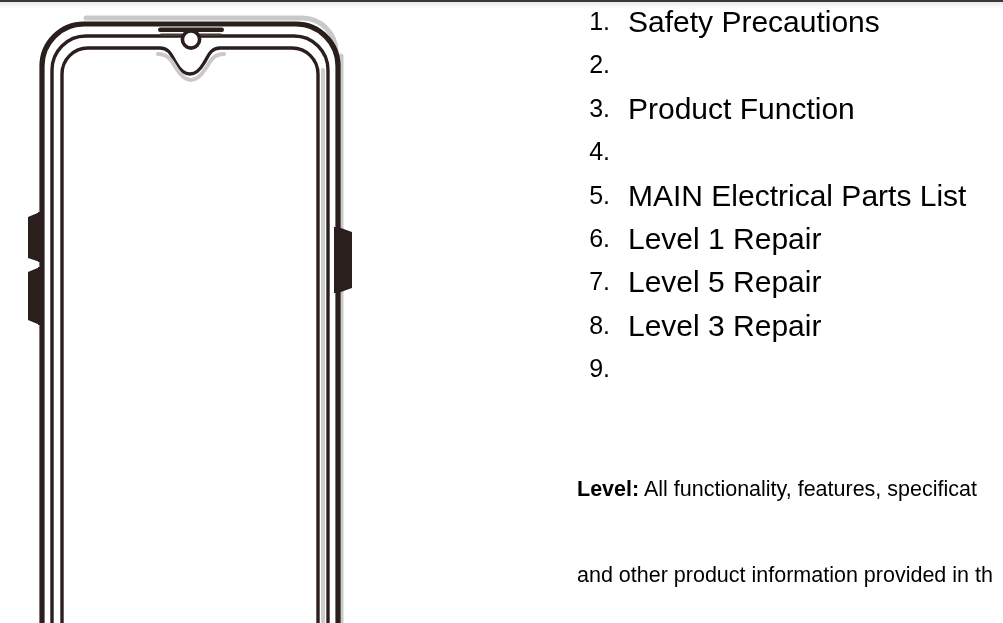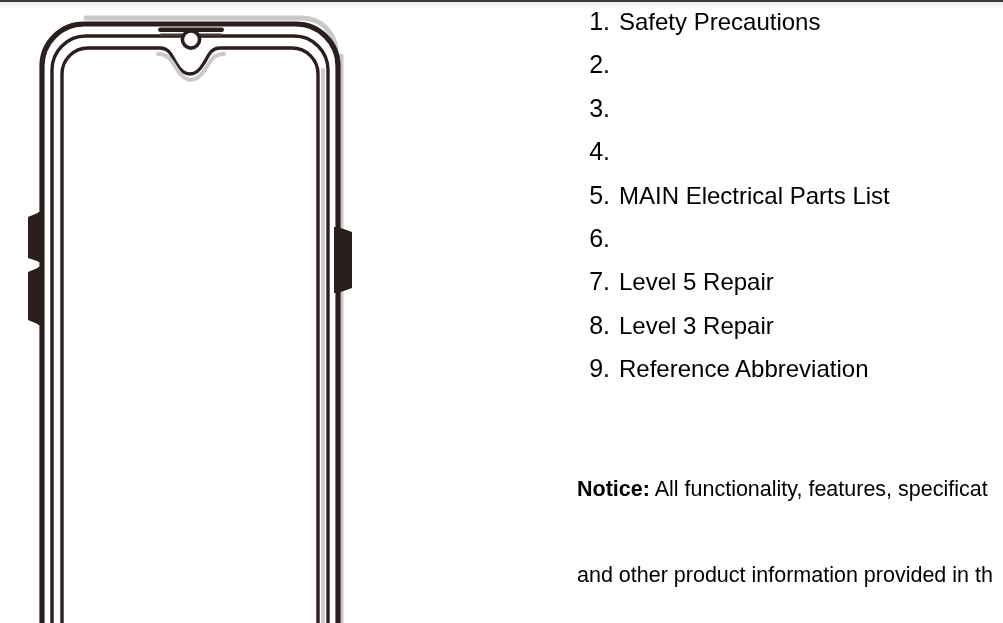--- a/index.html
+++ b/index.html
@@ -85,23 +85,23 @@
   .toc-num {
     position: absolute;
     left: 16px;
     top: 0;
     width: 34px;
     text-align: right;
     font-size: 25px;
   }
   .toc-label {
     position: absolute;
-    left: 59px;
-    top: 0;
-    font-size: 24px;
+    left: 68px;
+    top: 0;
+    font-size: 30px;
   }
 
   #notice-block {
     position: absolute;
     left: 17px;
     top: 418px;
     width: 470px;          
     font-size: 21.5px;
     line-height: 28.5px;
     color: #000000;
@@ -196,47 +196,48 @@
     <ol id="toc-list">
       <li class="toc-item">
         <span class="toc-num">1.</span>
         <span class="toc-label">Safety Precautions</span>
       </li>
       <li class="toc-item">
         <span class="toc-num">2.</span>
       </li>
       <li class="toc-item">
         <span class="toc-num">3.</span>
+        <span class="toc-label">Product Function</span>
       </li>
       <li class="toc-item">
         <span class="toc-num">4.</span>
       </li>
       <li class="toc-item">
         <span class="toc-num">5.</span>
         <span class="toc-label">MAIN Electrical Parts List</span>
       </li>
       <li class="toc-item">
         <span class="toc-num">6.</span>
+        <span class="toc-label">Level 1 Repair</span>
       </li>
       <li class="toc-item">
         <span class="toc-num">7.</span>
         <span class="toc-label">Level 5 Repair</span>
       </li>
       <li class="toc-item">
         <span class="toc-num">8.</span>
         <span class="toc-label">Level 3 Repair</span>
       </li>
       <li class="toc-item">
         <span class="toc-num">9.</span>
-        <span class="toc-label">Reference Abbreviation</span>
       </li>
     </ol>
 
     <div id="notice-block">
-      <span class="notice-line"><b class="notice-lead">Notice:</b><span> All functionality, features, specificat</span></span>
+      <span class="notice-line"><b class="notice-lead">Level:</b><span> All functionality, features, specificat</span></span>
       <span class="notice-line">and other product information provided in th</span>
       
       
       
       
       
       
     </div>
 
   </div>

